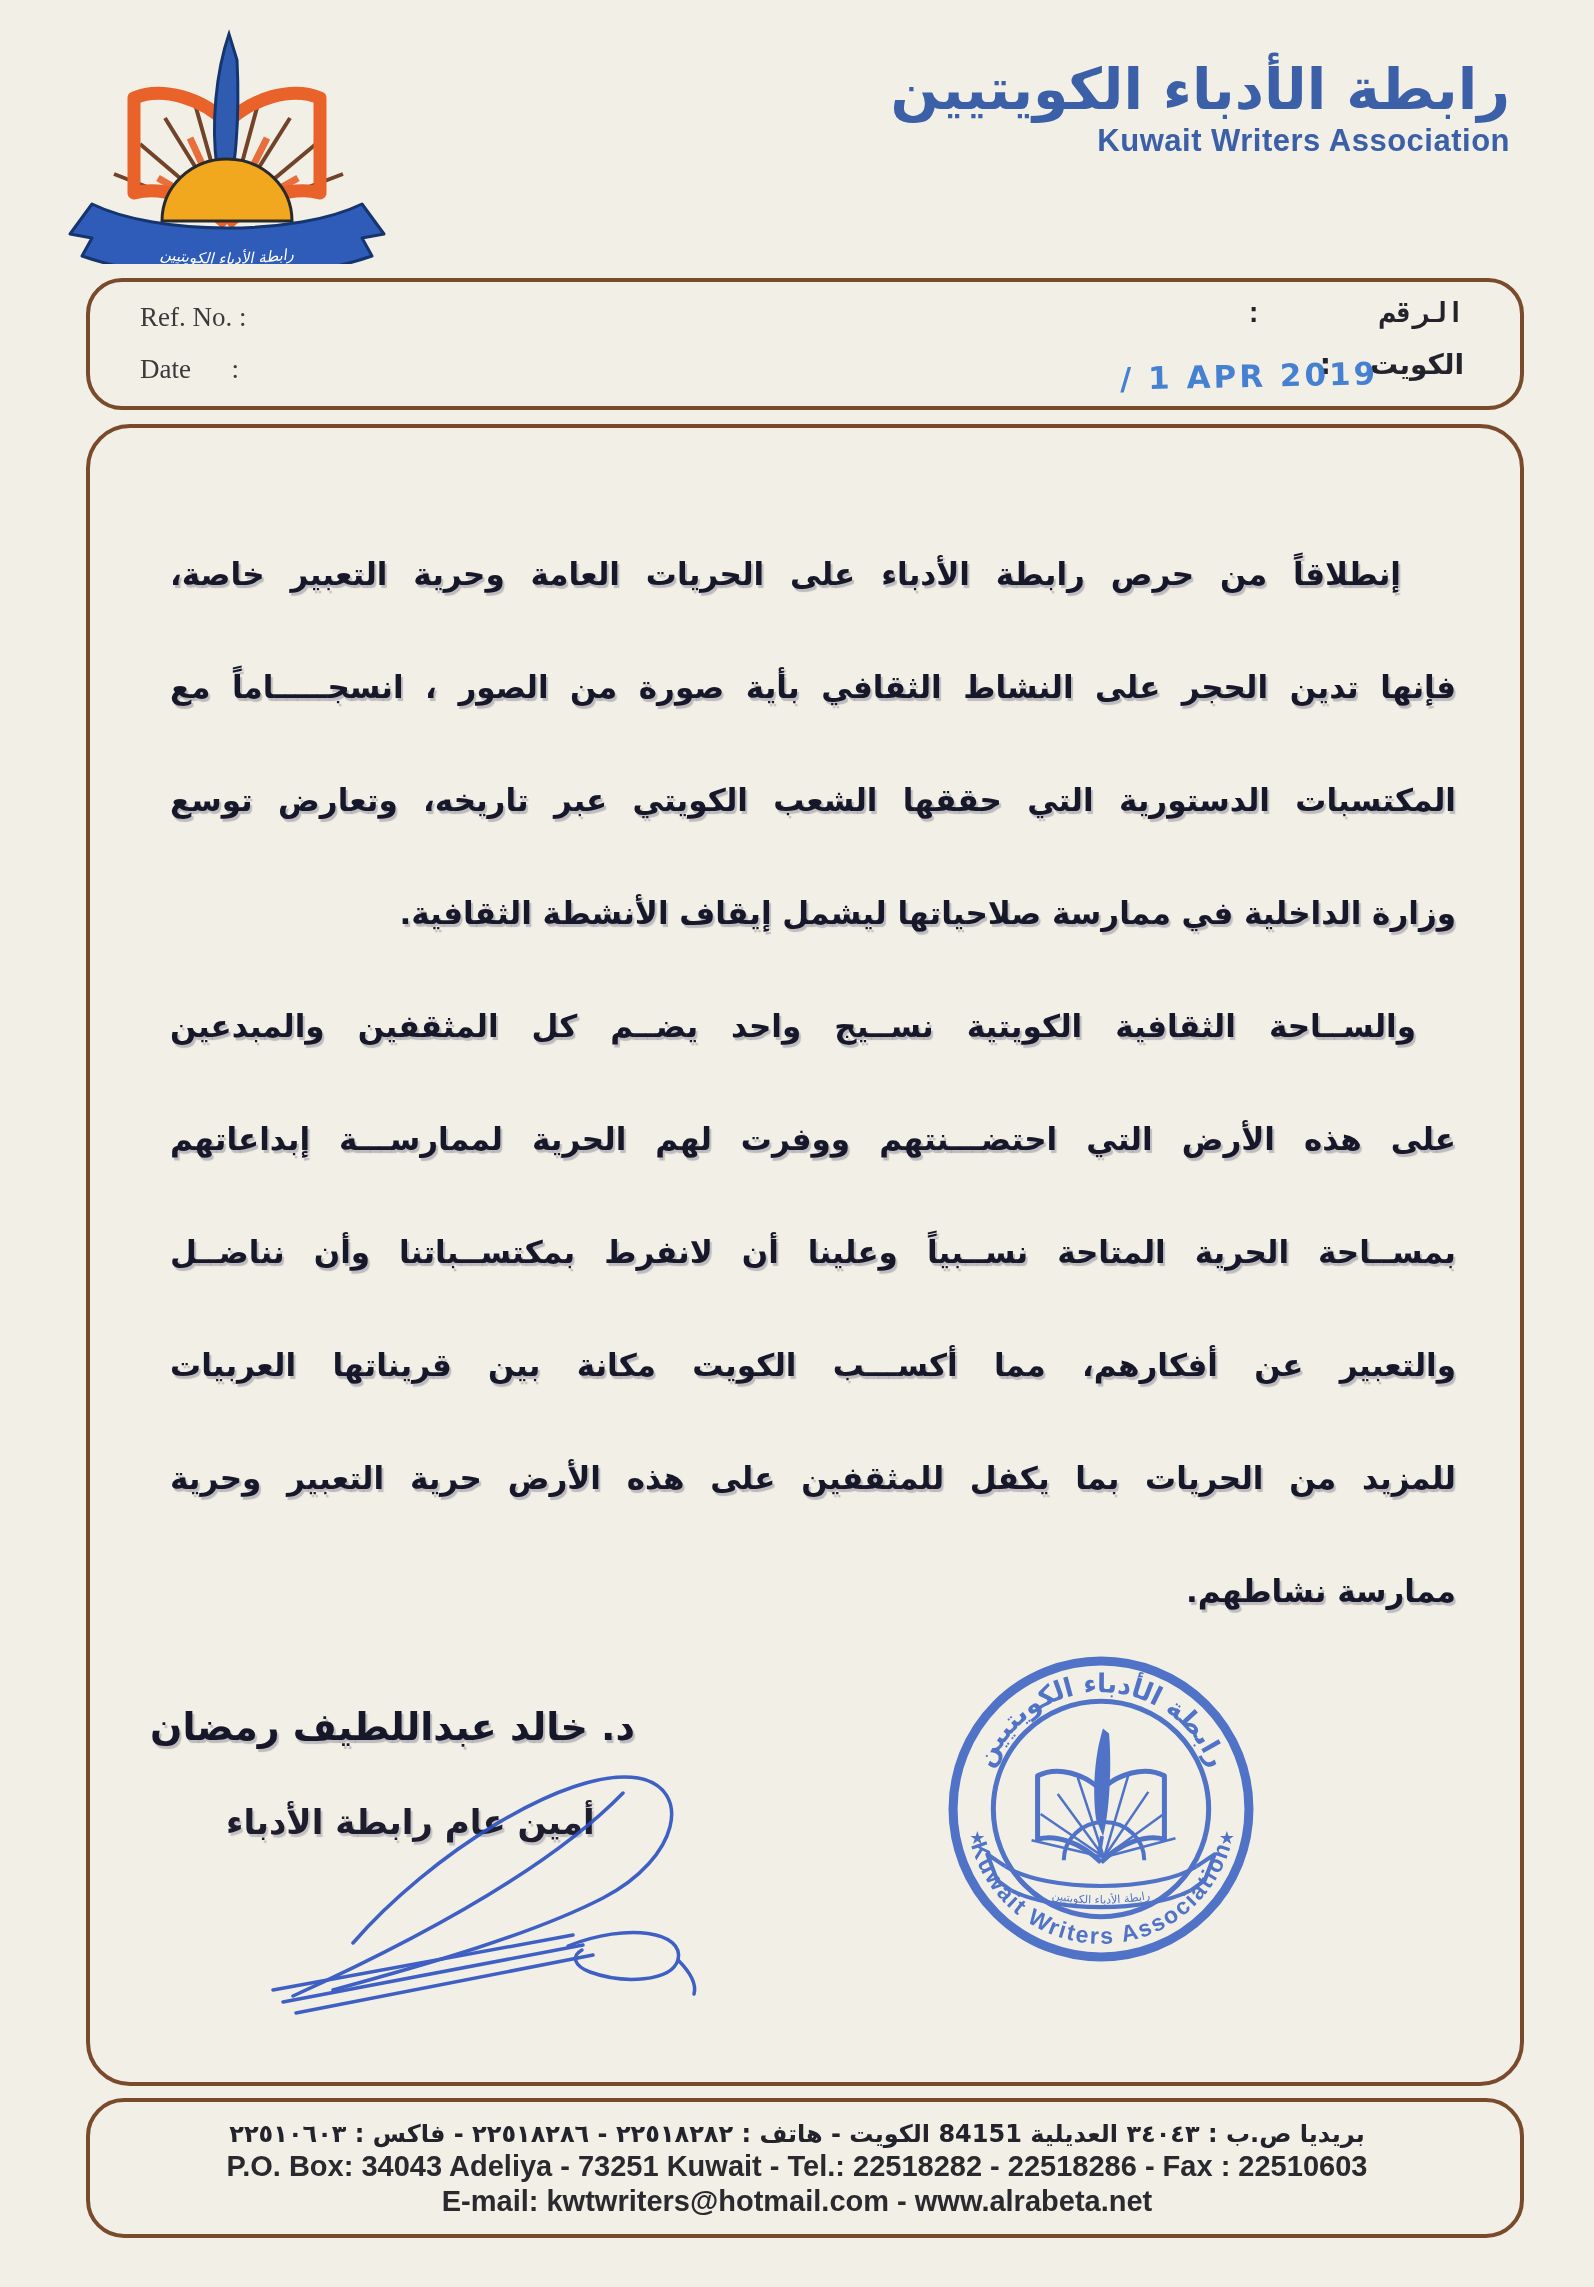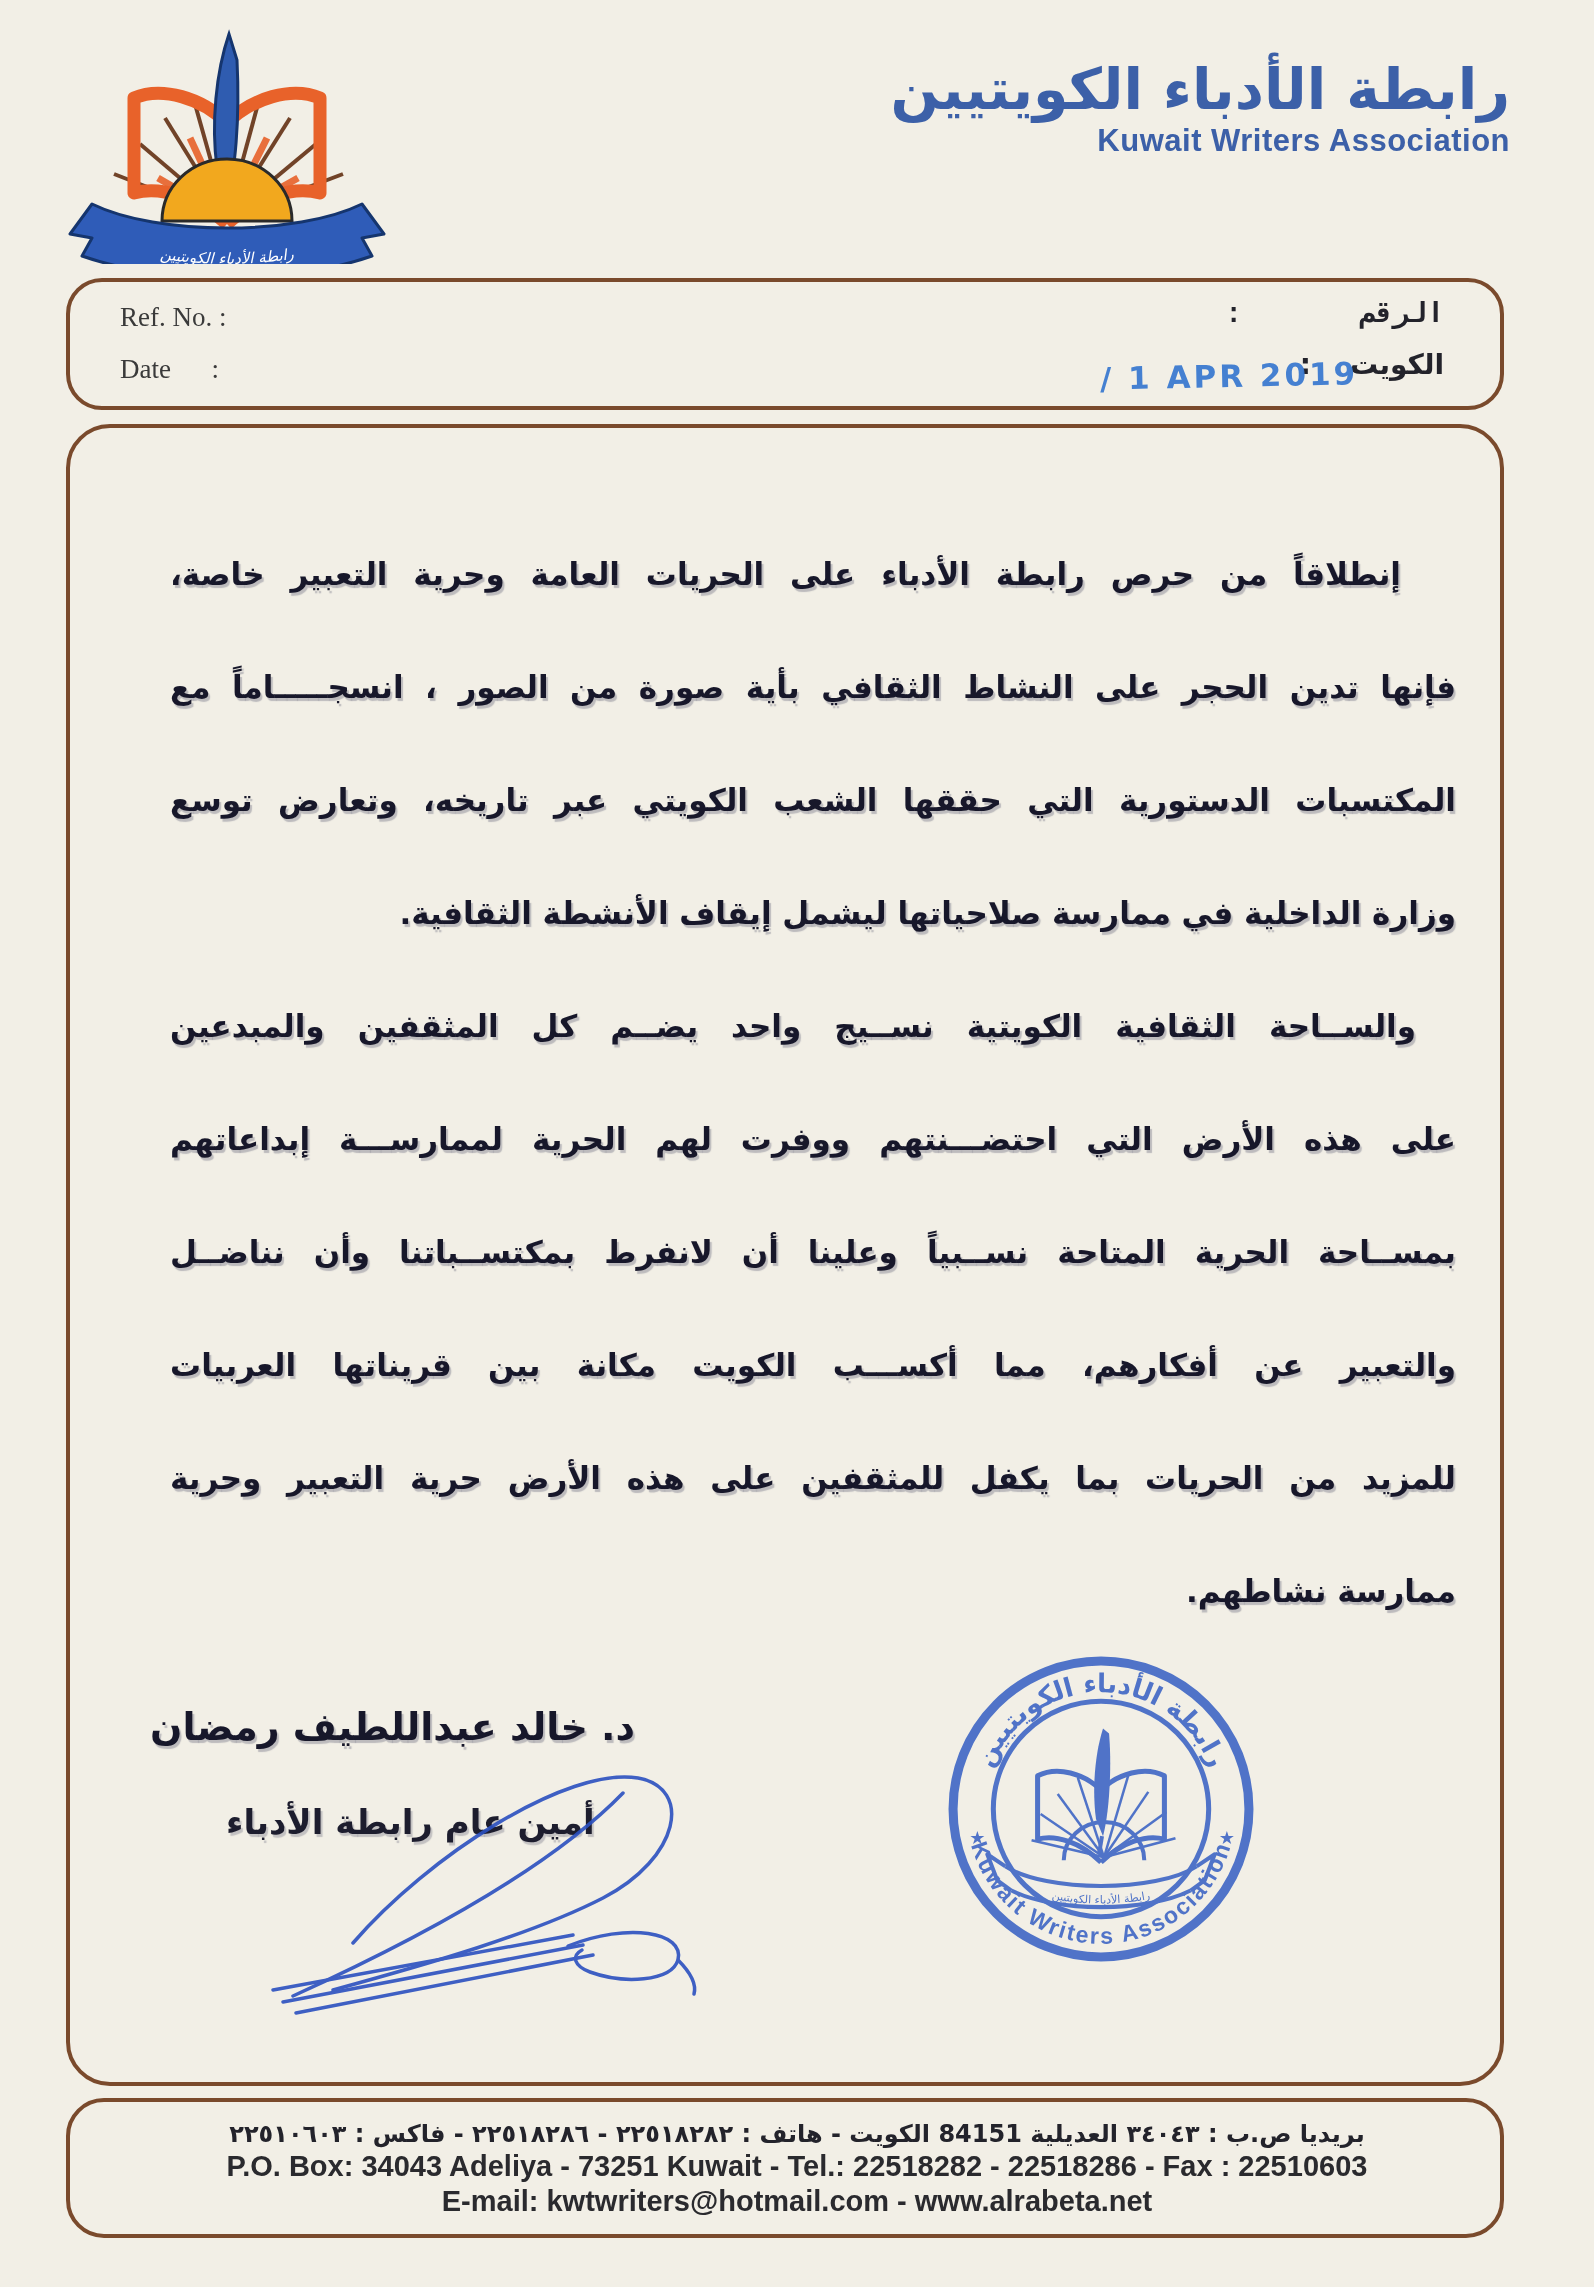--- a/index.html
+++ b/index.html
@@ -16,21 +16,21 @@
     font-size:57px; font-weight:bold; color:#3c60a8; line-height:1.1;
     letter-spacing:1px;
   }
   .org-en{
     font-family:"Liberation Sans",sans-serif;
     font-size:31px; font-weight:bold; color:#3c60a8; margin-top:2px;
     letter-spacing:.5px;
   }
   
   .frame{
-    position:absolute; left:66px; width:1438px;
+    position:absolute; left:86px; width:1438px;
     border:4px solid #7a4a2c; border-radius:44px; box-sizing:border-box;
     background:transparent;
   }
   .ref-box{top:278px; height:132px; border-radius:36px;}
   .main-box{top:424px; height:1662px;}
   .footer-box{top:2098px; height:140px; border-radius:38px;}
   
   .ref-en{
     position:absolute; font-family:"Liberation Serif",serif;
     font-size:27px; color:#3a3a3a; white-space:pre;

